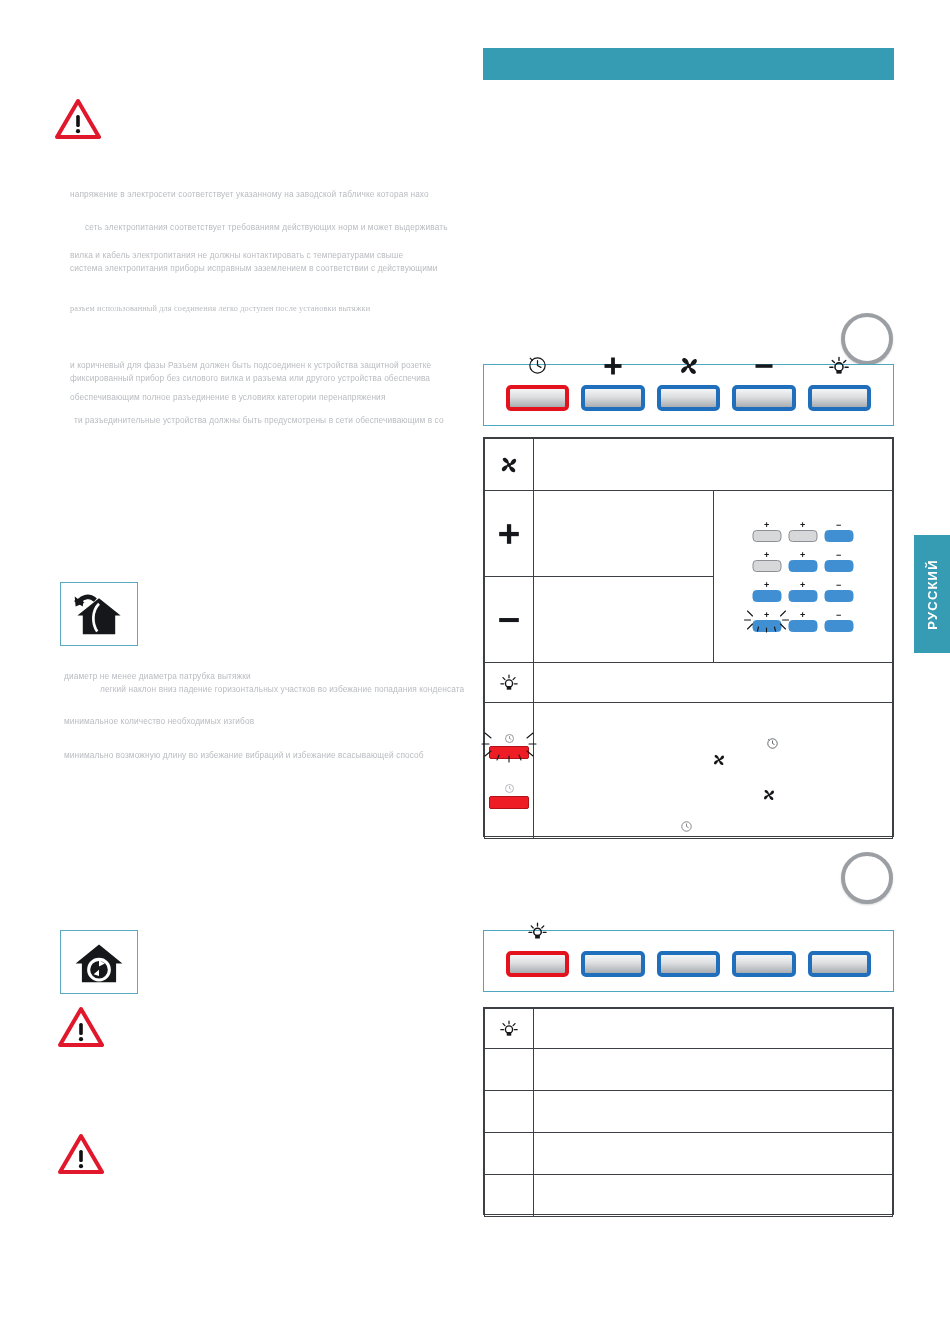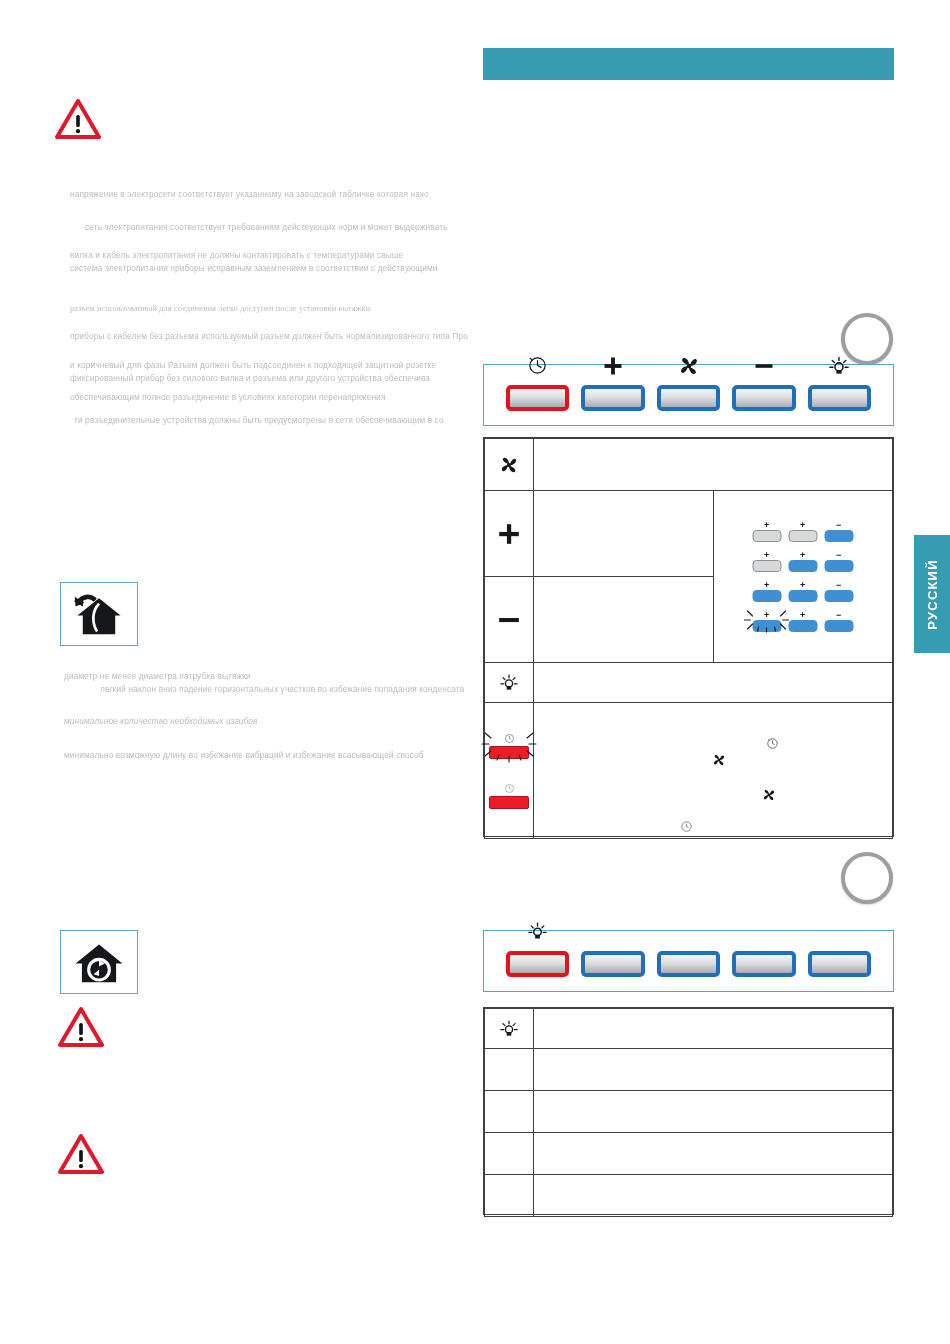--- a/index.html
+++ b/index.html
@@ -138,39 +138,38 @@
       <rect x="21.2" y="17" width="3.6" height="12" rx="1.6" fill="#111"></rect>
       <circle cx="23" cy="33.2" r="2.1" fill="#111"></circle>
     </svg>
   </div>
 
   <div class="txt" style="left:70px;top:188px;">напряжение в электросети соответствует указанному на заводской табличке  которая нахо</div>
   <div class="txt" style="left:70px;top:221px;margin-left:15px;">сеть электропитания соответствует требованиям действующих норм  и может выдерживать</div>
   <div class="txt" style="left:70px;top:249px;">вилка и кабель электропитания не должны контактировать с температурами свыше</div>
   <div class="txt" style="left:70px;top:262px;">система электропитания приборы исправным заземлением в соответствии с действующими</div>
   <div class="txt" style="left:70px;top:302px;font-family:Liberation Serif, serif;">разъем  использованный для соединения  легко доступен после установки вытяжки</div>
-  <div class="txt" style="left:70px;top:330px;">приборы с кабелем без разъема  используемый разъем должен быть  нормализированного  типа  Про</div>
-  <div class="txt" style="left:70px;top:359px;">и коричневый для фазы  Разъем должен быть подсоединен к подходящей защитной розетке</div>
+  <div class="txt" style="left:70px;top:359px;">и коричневый для фазы  Разъем должен быть подсоединен к устройства защитной розетке</div>
   <div class="txt" style="left:70px;top:372px;">фиксированный прибор без силового вилка и разъема или другого устройства  обеспечива</div>
   <div class="txt" style="left:70px;top:391px;">обеспечивающим полное разъединение в условиях    категории перенапряжения</div>
   <div class="txt" style="left:74px;top:414px;">ти разъединительные устройства должны быть предусмотрены в сети обеспечивающим в со</div>
 
   <div class="mode-box" style="left:60px;top:582px;">
     <svg viewBox="0 0 60 52" width="54" height="47">
       <path d="M30 8 L54 27 L48 27 L48 48 L12 48 L12 27 L6 27 Z" fill="#15171a"></path>
       <path d="M30 14 C22 22 22 36 28 45" fill="none" stroke="#fff" stroke-width="3"></path>
       <path d="M27 8 C20 2 12 4 8 10 L14 13 L4 17 L3 6 L8 10" fill="#15171a"></path>
       <path d="M26 10 C19 4 12 6 7 12" fill="none" stroke="#15171a" stroke-width="5"></path>
       <path d="M13 6 L2 11 L12 17 Z" fill="#15171a"></path>
     </svg>
   </div>
 
   <div class="txt" style="left:64px;top:670px;">диаметр не менее диаметра патрубка вытяжки</div>
   <div class="txt" style="left:72px;top:683px;margin-left:28px;">легкий наклон вниз  падение  горизонтальных участков во избежание попадания конденсата</div>
-  <div class="txt" style="left:64px;top:715px;font-style:italic;">минимальное количество необходимых изгибов</div>
+  <div class="txt" style="left:64px;top:715px;">минимальное количество необходимых изгибов</div>
   <div class="txt" style="left:64px;top:749px;">минимально возможную длину во избежание вибраций и избежание всасывающей способ</div>
 
   <div class="mode-box" style="left:60px;top:930px;">
     <svg viewBox="0 0 60 52" width="54" height="47">
       <path d="M30 6 L56 27 L49 27 L49 48 L11 48 L11 27 L4 27 Z" fill="#15171a"></path>
       <circle cx="30" cy="34" r="11.5" fill="none" stroke="#fff" stroke-width="3.4"></circle>
       <path d="M30 23.5 L30 30.5 L36.5 27 Z" fill="#fff"></path>
       <path d="M24 39 L30 34 L30 41 Z" fill="#fff"></path>
     </svg>
   </div>

